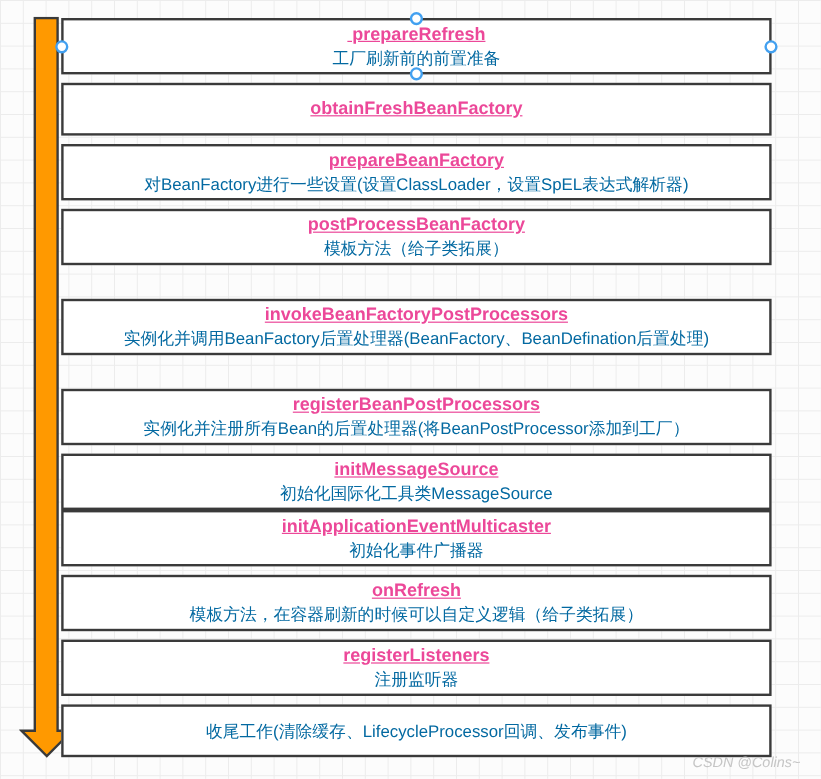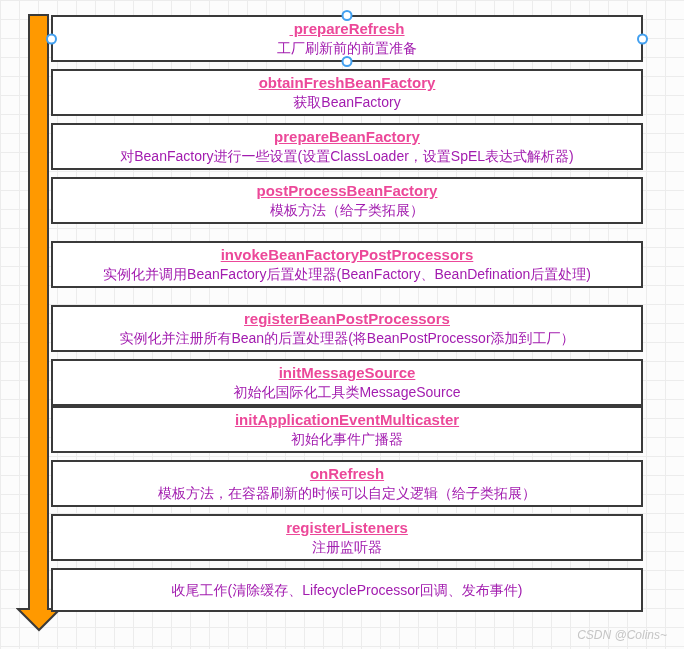--- a/index.html
+++ b/index.html
@@ -25,35 +25,35 @@
     background: #ffffff;
     border: 2px solid #3a3a3a;
     min-height: 44px;
     margin-bottom: 7px;
     padding: 2px 10px;
     display: flex; flex-direction: column; justify-content: center;
     text-align: center;
     position: relative;
   }
   
-  .flow .step:nth-child(4), .flow .step:nth-child(5) { margin-bottom: 17px; }
+  .flow .step:nth-child(4), .flow .step:nth-child(5) { margin-bottom: 28px; }
   .flow .step:nth-child(7) { margin-bottom: 0; align-items: center; }   
   .flow .step:nth-child(12) { margin-bottom: 0; }
   .step-title {
     font-weight: bold;
     font-size: 15px;
     line-height: 20px;
     color: #ec4899;
     text-decoration: underline;
     white-space: pre;
   }
   .step-desc {
     font-size: 14px;
     line-height: 19px;
-    color: #a21caf;
+    color: #0369a1;
   }
   .handle {
     position: absolute;
     width: 7px; height: 7px;
     background: #ffffff;
     border: 2px solid #42a0f0;
     border-radius: 50%;
     z-index: 5;
   }
   .handle.top    { left: 50%; top: -7px;    transform: translateX(-50%); }
@@ -82,21 +82,20 @@
       <div class="step">
     <div class="step-title">&nbsp;prepareRefresh</div>
     <div class="step-desc">工厂刷新前的前置准备</div>
   <div class="handle top" style="border-color: rgb(66, 160, 240);"></div>
         <div class="handle bottom" style="border-color: rgb(66, 160, 240);"></div>
         <div class="handle left" style="border-color: rgb(66, 160, 240);"></div>
         <div class="handle right" style="border-color: rgb(66, 160, 240);"></div>
       </div>
       <div class="step">
     <div class="step-title">obtainFreshBeanFactory</div>
-    <div class="step-desc">获取BeanFactory</div>
   </div>
       <div class="step">
     <div class="step-title">prepareBeanFactory</div>
     <div class="step-desc">对BeanFactory进行一些设置(设置ClassLoader，设置SpEL表达式解析器)</div>
   </div>
       <div class="step">
     <div class="step-title">postProcessBeanFactory</div>
     <div class="step-desc">模板方法（给子类拓展）</div>
   </div>
       <div class="step">

